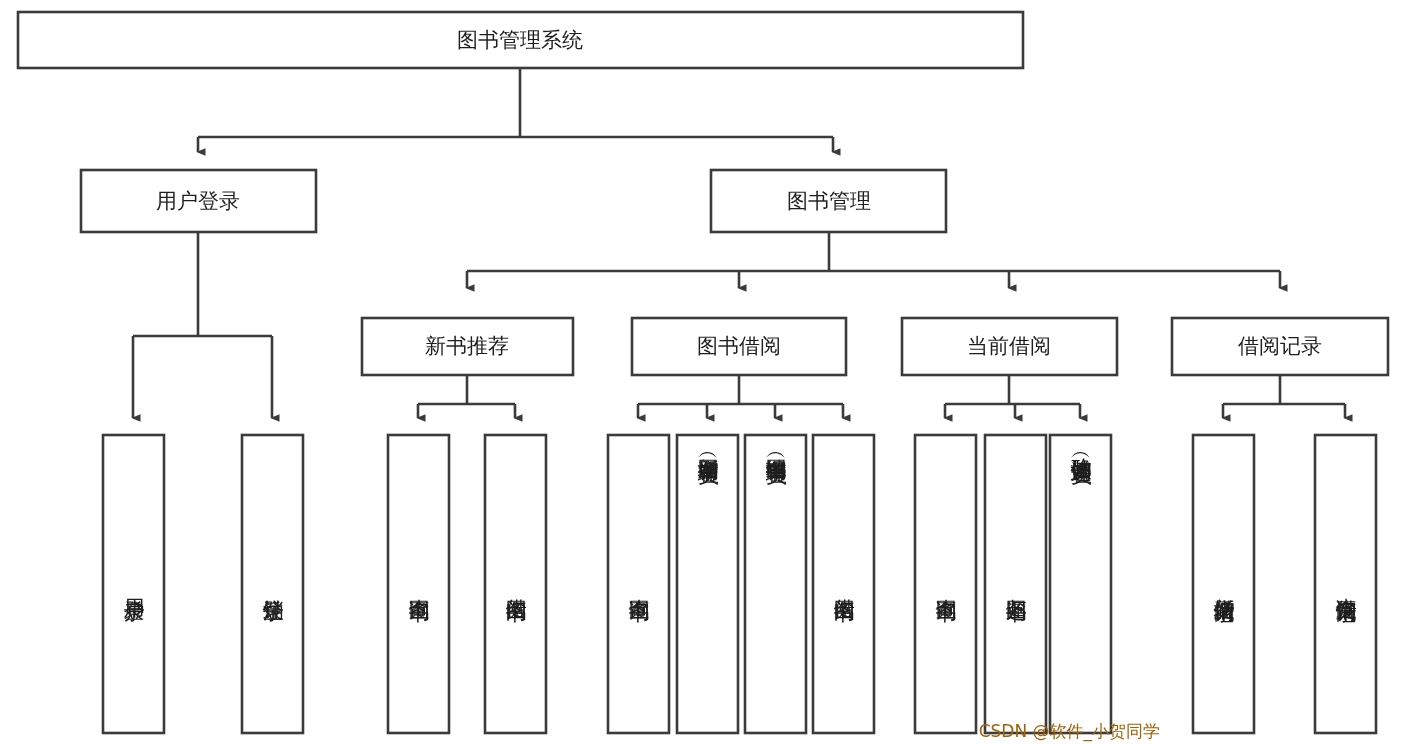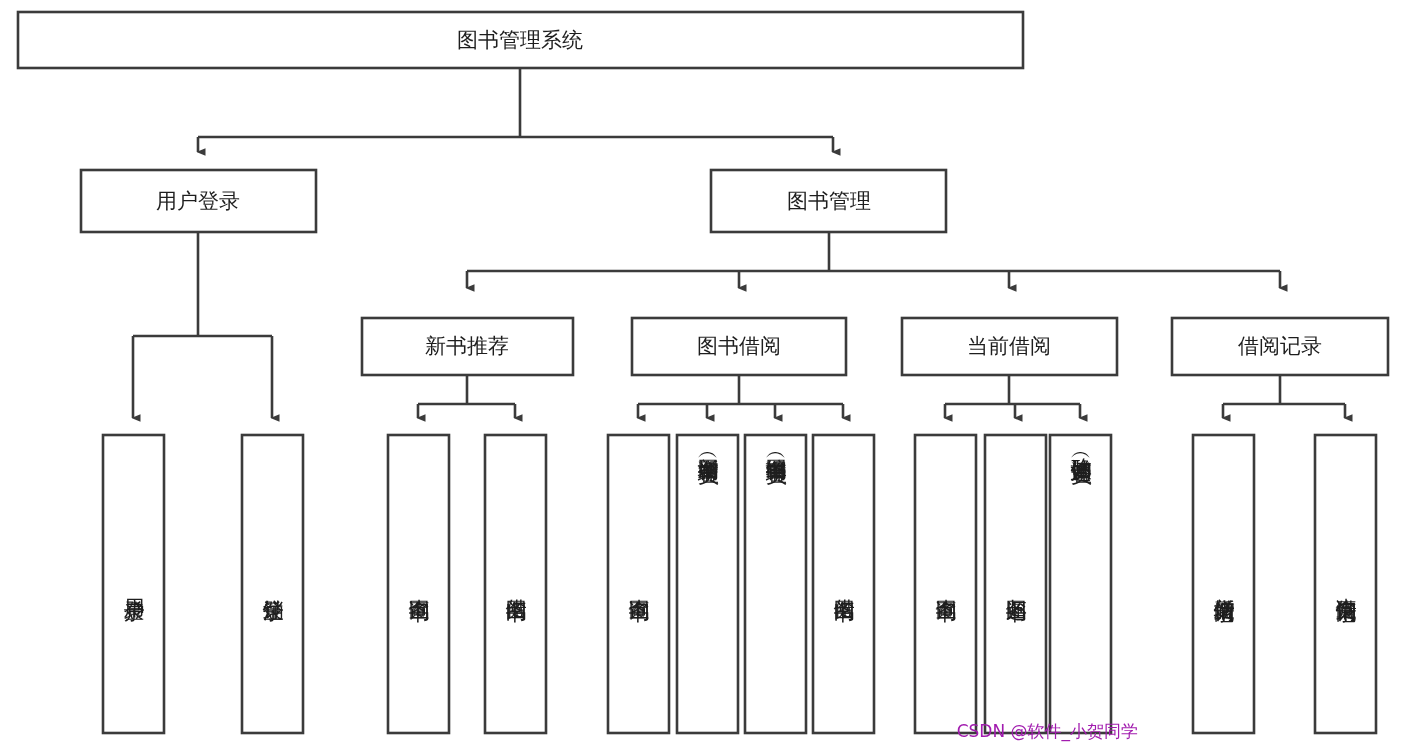--- a/index.html
+++ b/index.html
@@ -12,20 +12,21 @@
     width: 1405px;
     height: 747px;
     font-family: "DejaVu Sans", "Liberation Sans", sans-serif;
     overflow: hidden;
     position: relative;
   }
   #diagram-root {
     position: relative;
     width: 1146px;
     height: 747px;
+    padding-left: 22px;
   }
   svg#tree-svg {
     position: absolute;
     top: 0;
     left: 0;
     width: 1405px;
     height: 747px;
   }
   .node-box {
     fill: #ffffff;
@@ -67,21 +68,21 @@
     pointer-events: none;
   }
   .leaf-label.center { justify-content: center; }
   .leaf-label.top { justify-content: flex-start; }
   .watermark {
     position: absolute;
     right: 8px;
     bottom: 4px;
     font-family: "DejaVu Sans", "Liberation Sans", sans-serif;
     font-size: 17px;
-    color: #a21caf;
+    color: #a16207;
     white-space: nowrap;
   }
 </style>
 </head>
 <body>
 
 <div id="diagram-root">
 
   <svg id="tree-svg" viewBox="0 0 1405 747">
     <defs>

